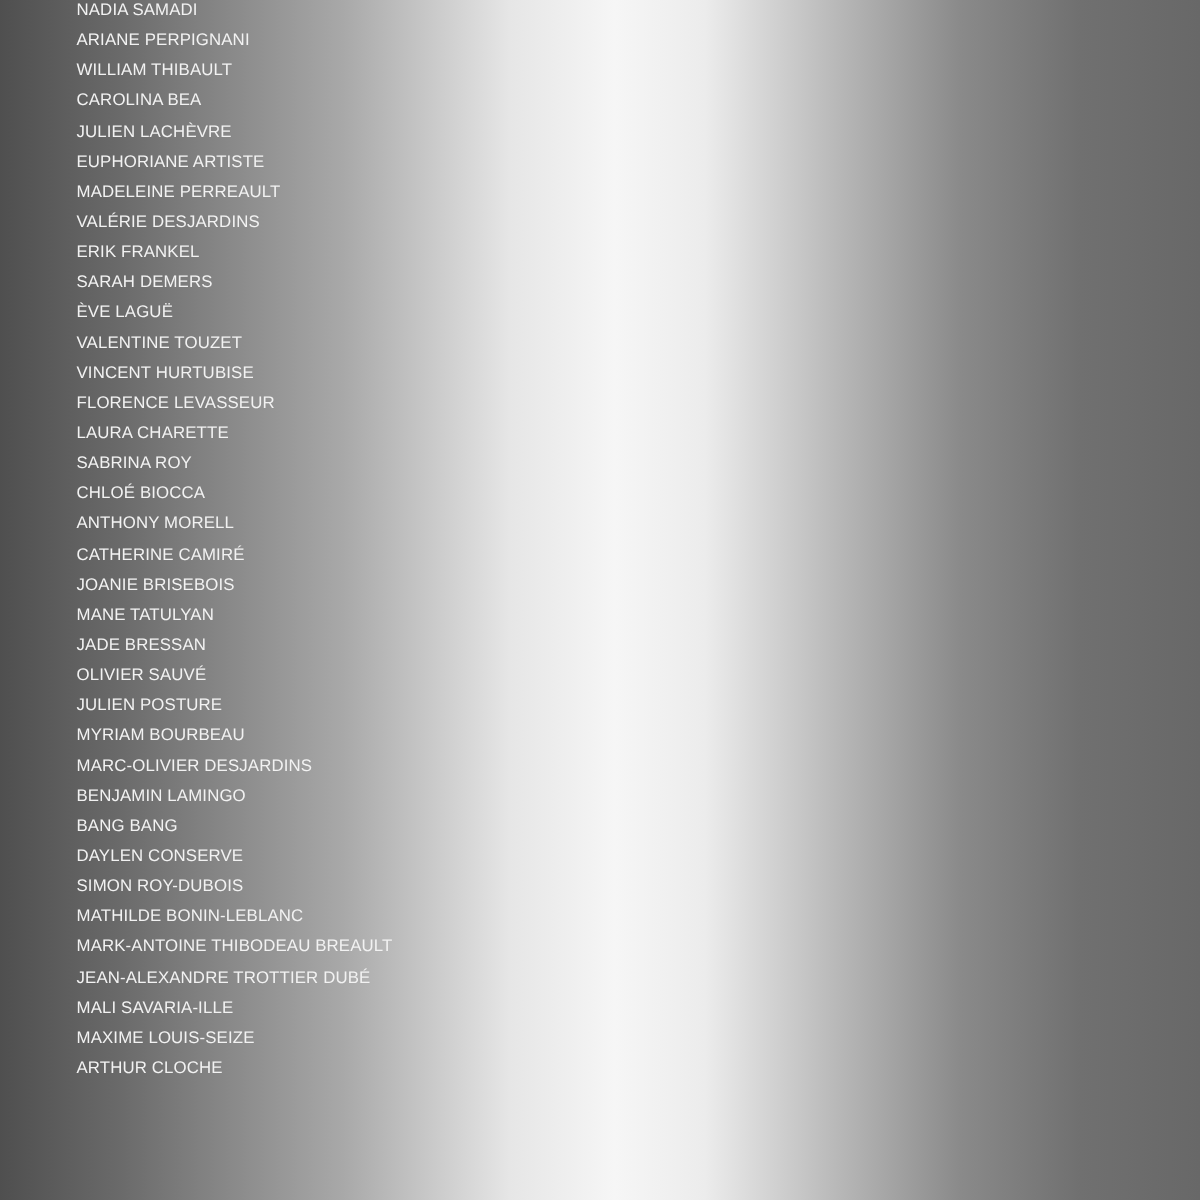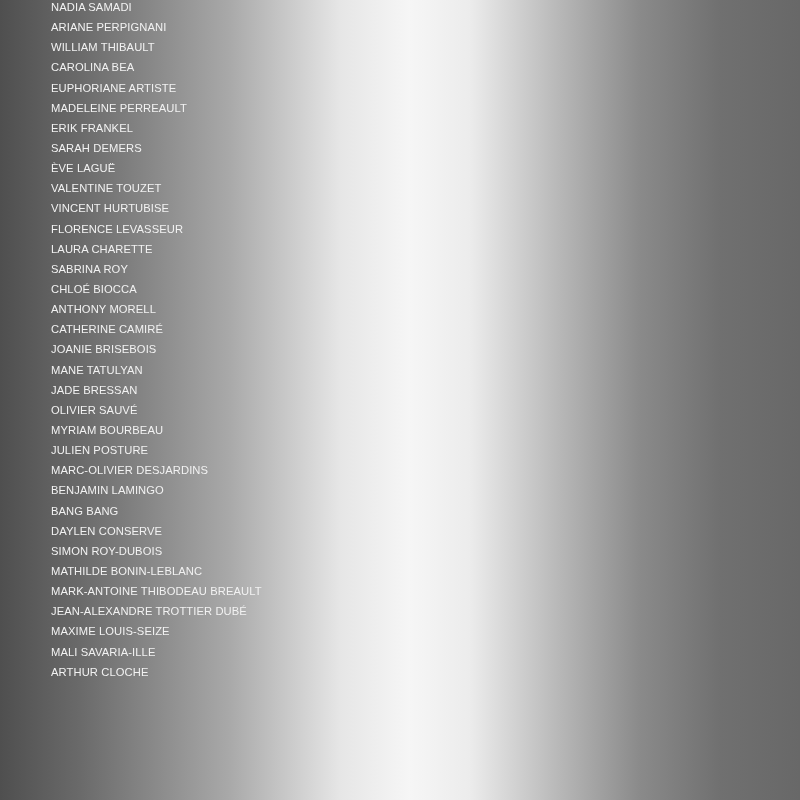--- a/index.html
+++ b/index.html
@@ -55,47 +55,49 @@
 </style>
 </head>
 <body>
 
 <div class="poster">
   <ul class="credits" id="credits">
       <li>NADIA SAMADI</li>
       <li>ARIANE PERPIGNANI</li>
       <li>WILLIAM THIBAULT</li>
       <li>CAROLINA BEA</li>
+      <li>JULIEN LACHÈVRE</li>
       <li>EUPHORIANE ARTISTE</li>
       <li>MADELEINE PERREAULT</li>
+      <li>VALÉRIE DESJARDINS</li>
       <li>ERIK FRANKEL</li>
       <li>SARAH DEMERS</li>
       <li>ÈVE LAGUË</li>
       <li>VALENTINE TOUZET</li>
       <li>VINCENT HURTUBISE</li>
       <li>FLORENCE LEVASSEUR</li>
       <li>LAURA CHARETTE</li>
       <li>SABRINA ROY</li>
       <li>CHLOÉ BIOCCA</li>
       <li>ANTHONY MORELL</li>
       <li>CATHERINE CAMIRÉ</li>
       <li>JOANIE BRISEBOIS</li>
       <li>MANE TATULYAN</li>
       <li>JADE BRESSAN</li>
       <li>OLIVIER SAUVÉ</li>
+      <li>JULIEN POSTURE</li>
       <li>MYRIAM BOURBEAU</li>
-      <li>JULIEN POSTURE</li>
       <li>MARC-OLIVIER DESJARDINS</li>
       <li>BENJAMIN LAMINGO</li>
       <li>BANG BANG</li>
       <li>DAYLEN CONSERVE</li>
       <li>SIMON ROY-DUBOIS</li>
       <li>MATHILDE BONIN-LEBLANC</li>
       <li>MARK-ANTOINE THIBODEAU BREAULT</li>
       <li>JEAN-ALEXANDRE TROTTIER DUBÉ</li>
+      <li>MALI SAVARIA-ILLE</li>
       <li>MAXIME LOUIS-SEIZE</li>
-      <li>MALI SAVARIA-ILLE</li>
       <li>ARTHUR CLOCHE</li>
     </ul>
   <div class="title-wrap">
     <div class="title"><span>DILEMME</span></div>
   </div>
 </div>
 
 </body></html>

